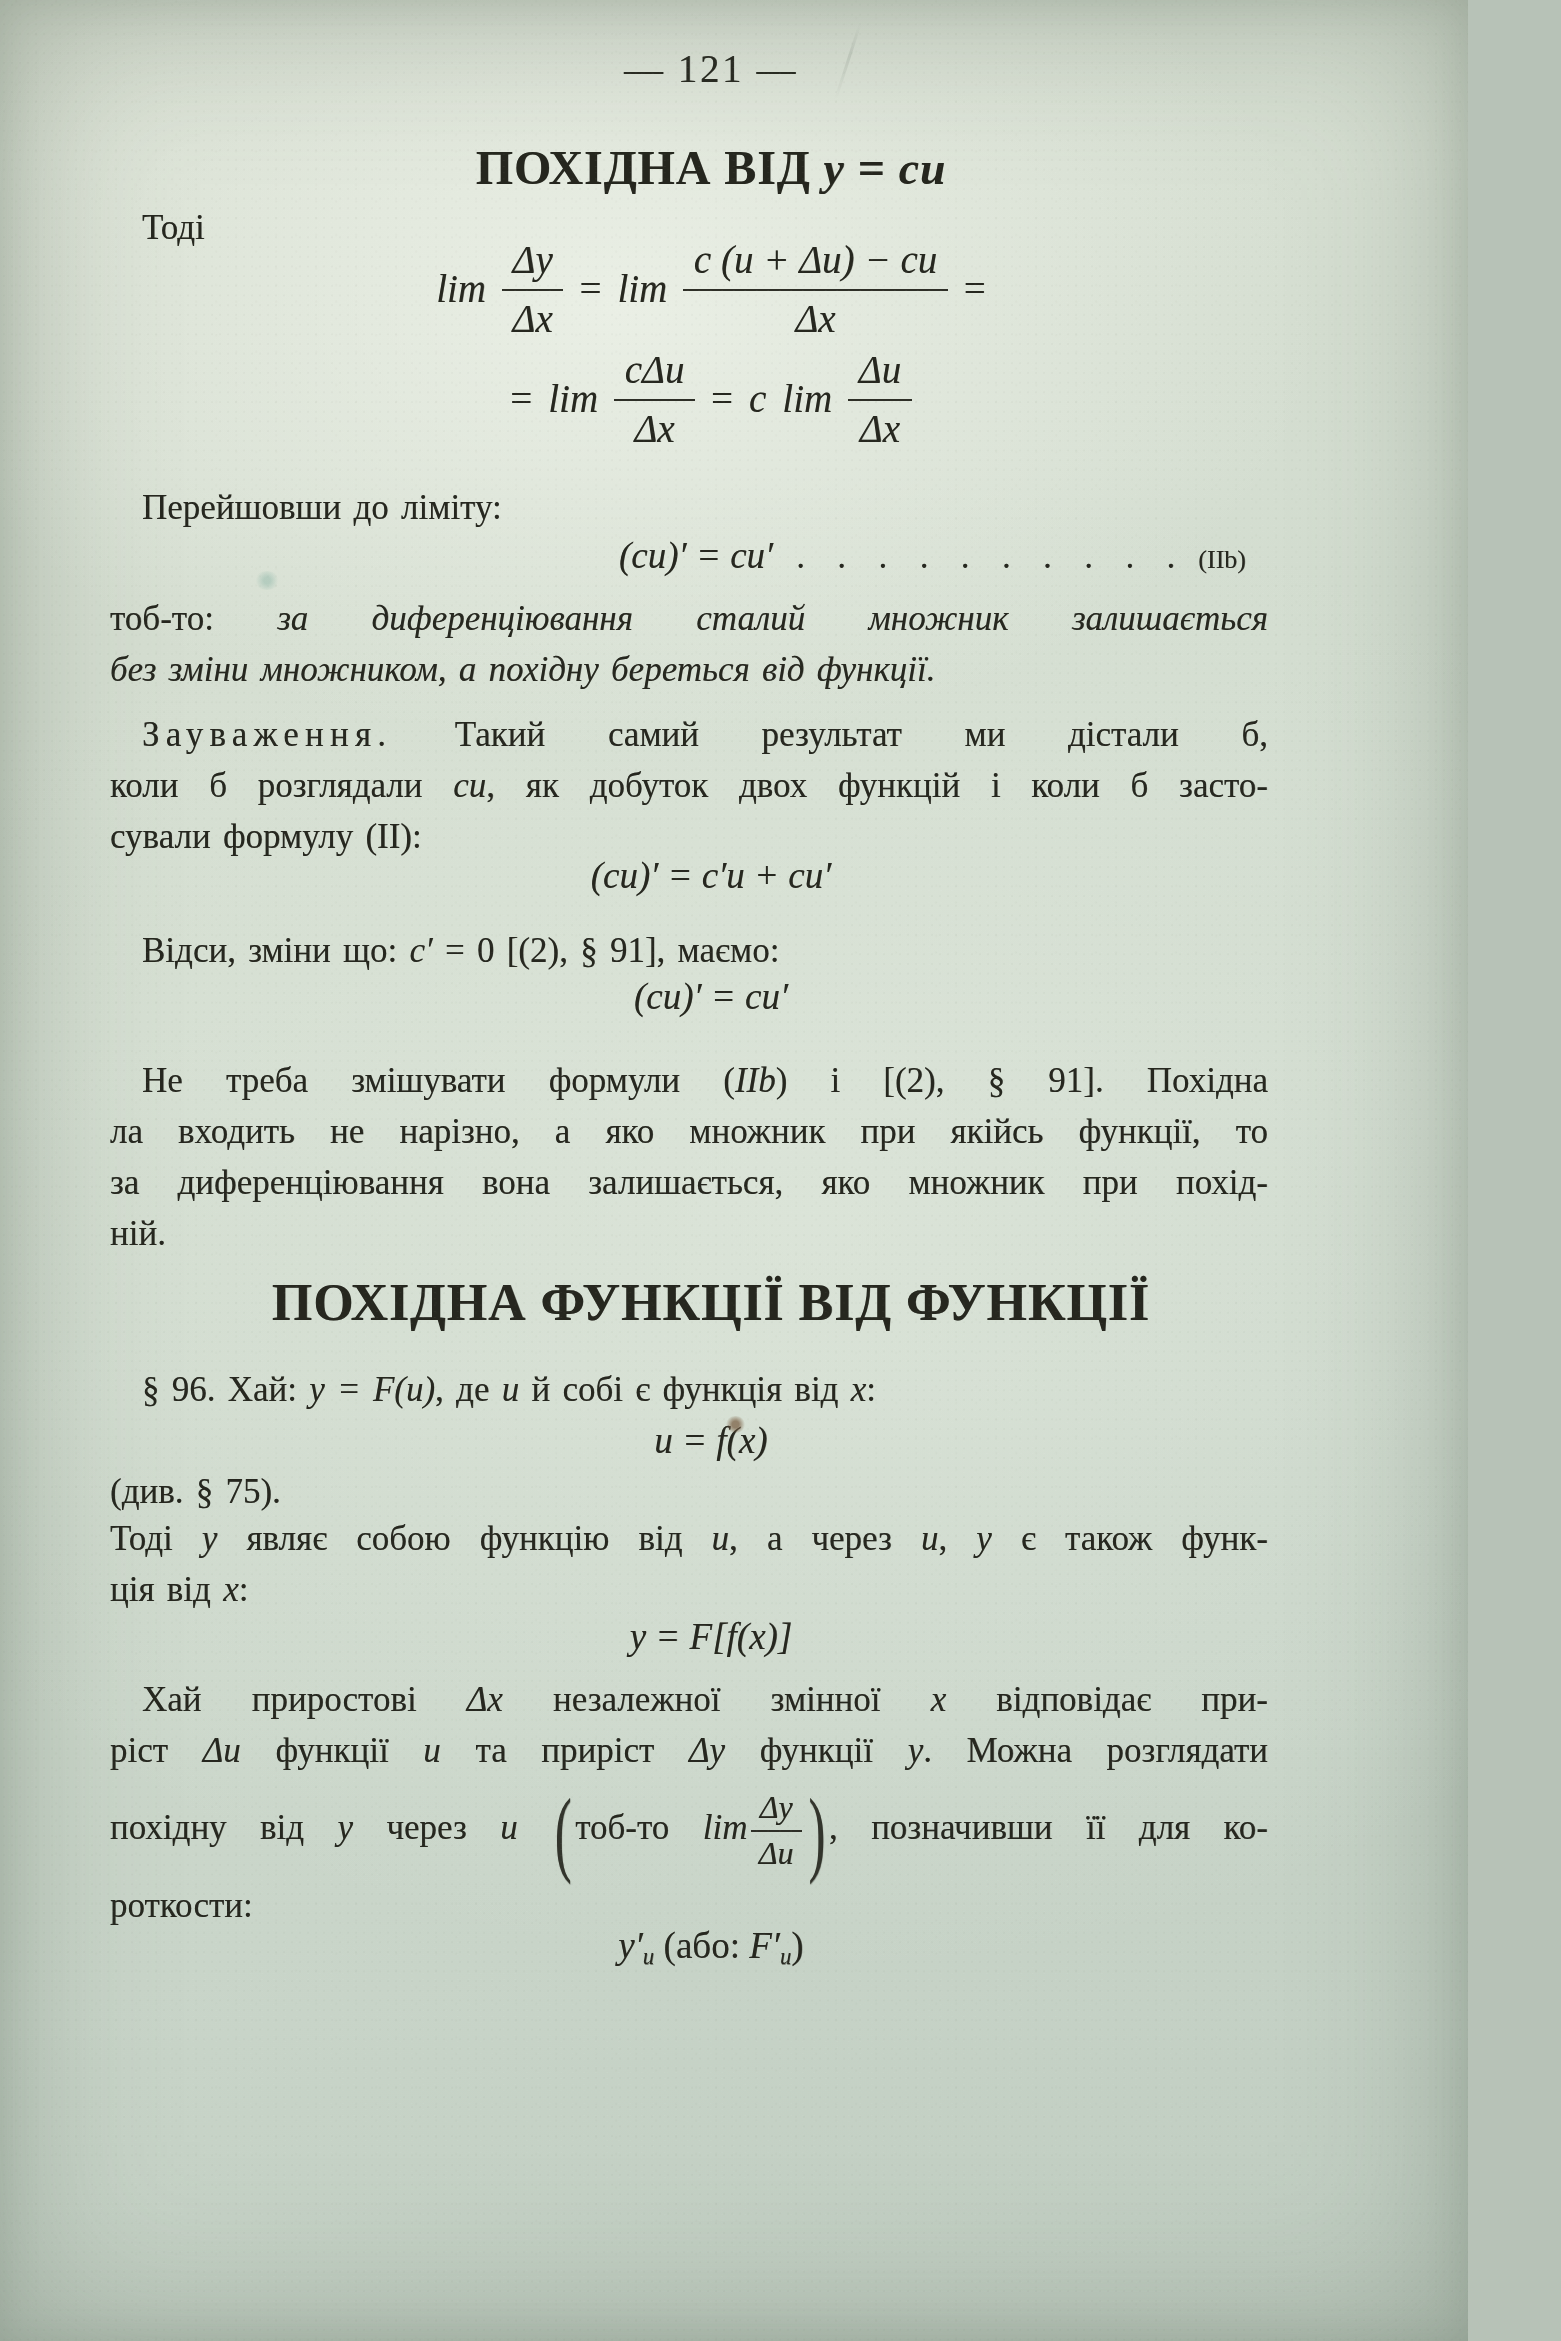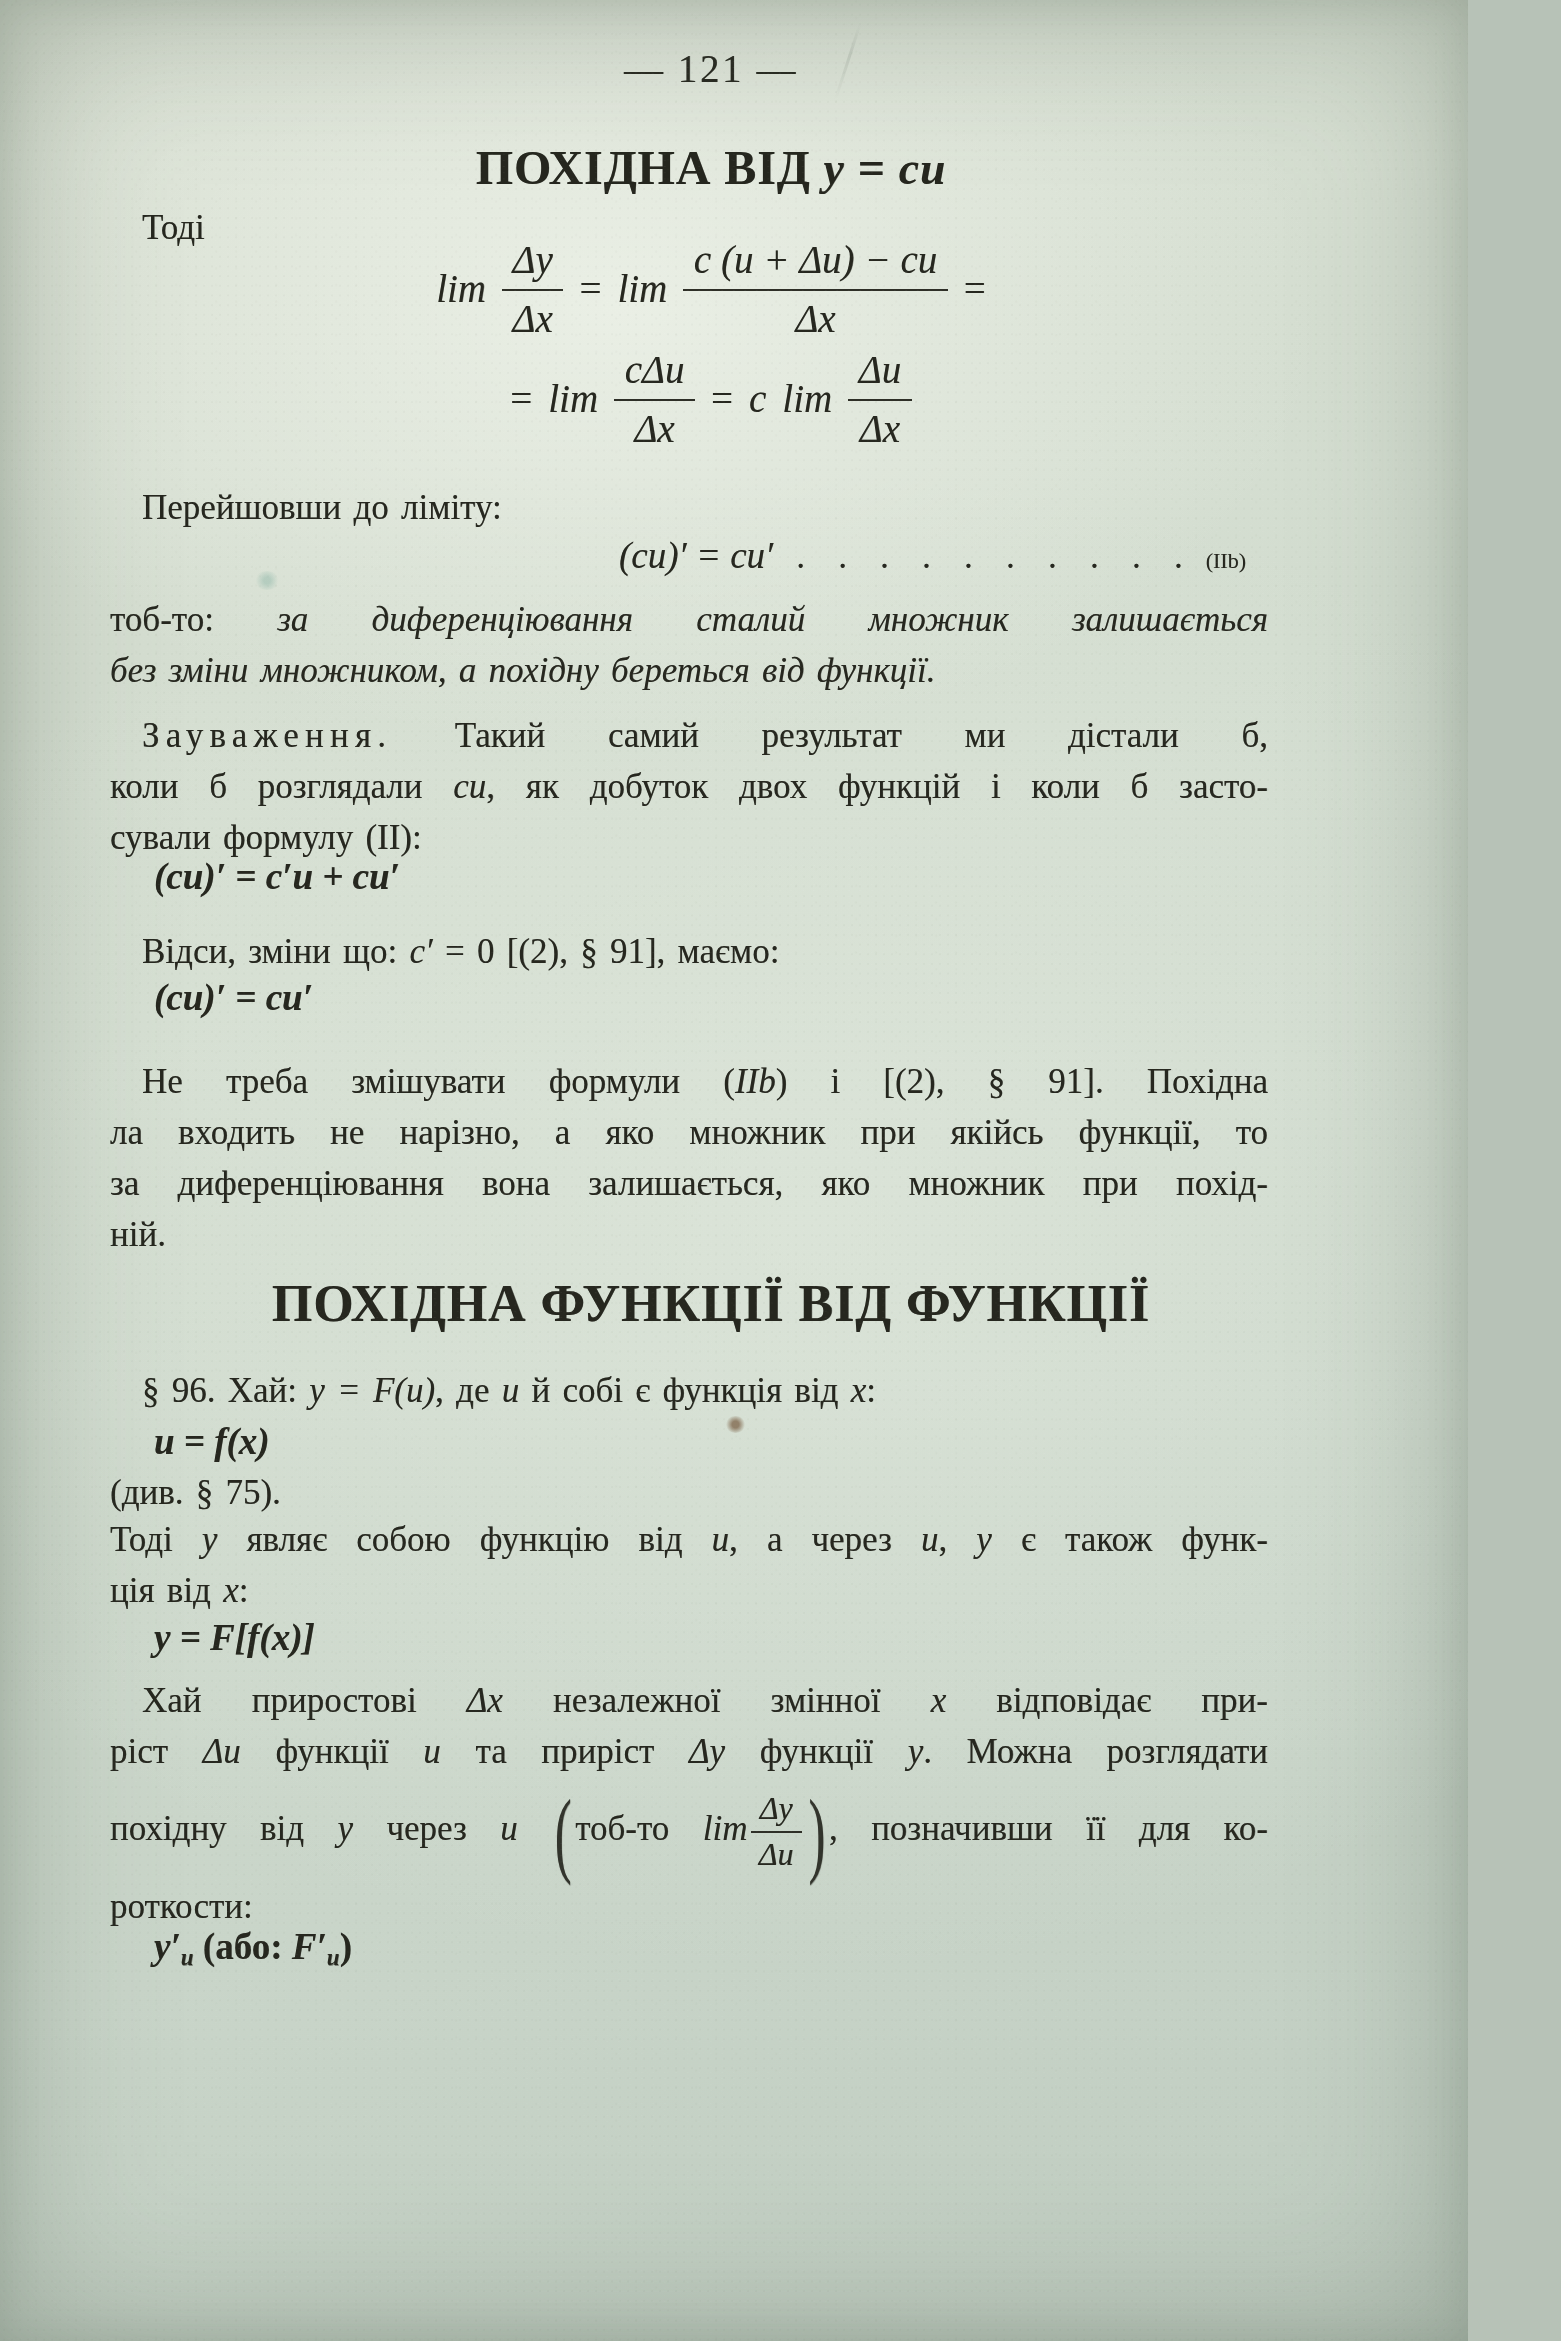--- a/index.html
+++ b/index.html
@@ -69,28 +69,28 @@
   .m-f6{margin-top:-4.4px;}
   .m-khay{margin-top:12.3px;}
   .m-f7{margin-top:-10.6px;}
 
   .formula{display:flex;align-items:center;justify-content:center;
     gap:16px;font-size:39px;line-height:1.1;padding-left:44px;}
   .frac{display:inline-flex;flex-direction:column;align-items:center;text-align:center;}
   .frac .fnum{padding:1.8px 10.6px 7px;border-bottom:2.6px solid #2e2f27;}
   .frac .fden{padding-top:7px;}
 
-  .formula-line{font-size:37px;line-height:51px;padding-left:44px;font-weight:bold;}
+  .formula-line{font-size:37px;line-height:51px;text-align:center;padding-left:44px;}
 
   .f-dotted{display:flex;align-items:baseline;font-size:37px;line-height:51px;
     padding-left:509px;padding-right:22px;}
   .f-dotted .eq{white-space:nowrap;}
   .f-dotted .dots{flex:1;margin:0 23px;text-align:justify;text-align-last:justify;
     font-size:35px;overflow:hidden;white-space:nowrap;}
-  .f-dotted .lbl{font-size:22px;white-space:nowrap;}
+  .f-dotted .lbl{font-size:26px;white-space:nowrap;}
 
   .tall{line-height:104px;}
   .paren{display:inline-block;font-size:51px;line-height:0;vertical-align:middle;
     transform:scaleY(1.85) translateY(0.9px);transform-origin:center;opacity:.92;padding:0 3.5px;}
   .ifrac{display:inline-flex;flex-direction:column;align-items:center;
     font-size:32px;line-height:1.12;vertical-align:middle;margin:0 3.5px;}
   .ifrac .fnum{padding:0 8.8px 4.4px;border-bottom:2.2px solid #2e2f27;}
   .ifrac .fden{padding-top:4.4px;}
 </style>
 </head>

